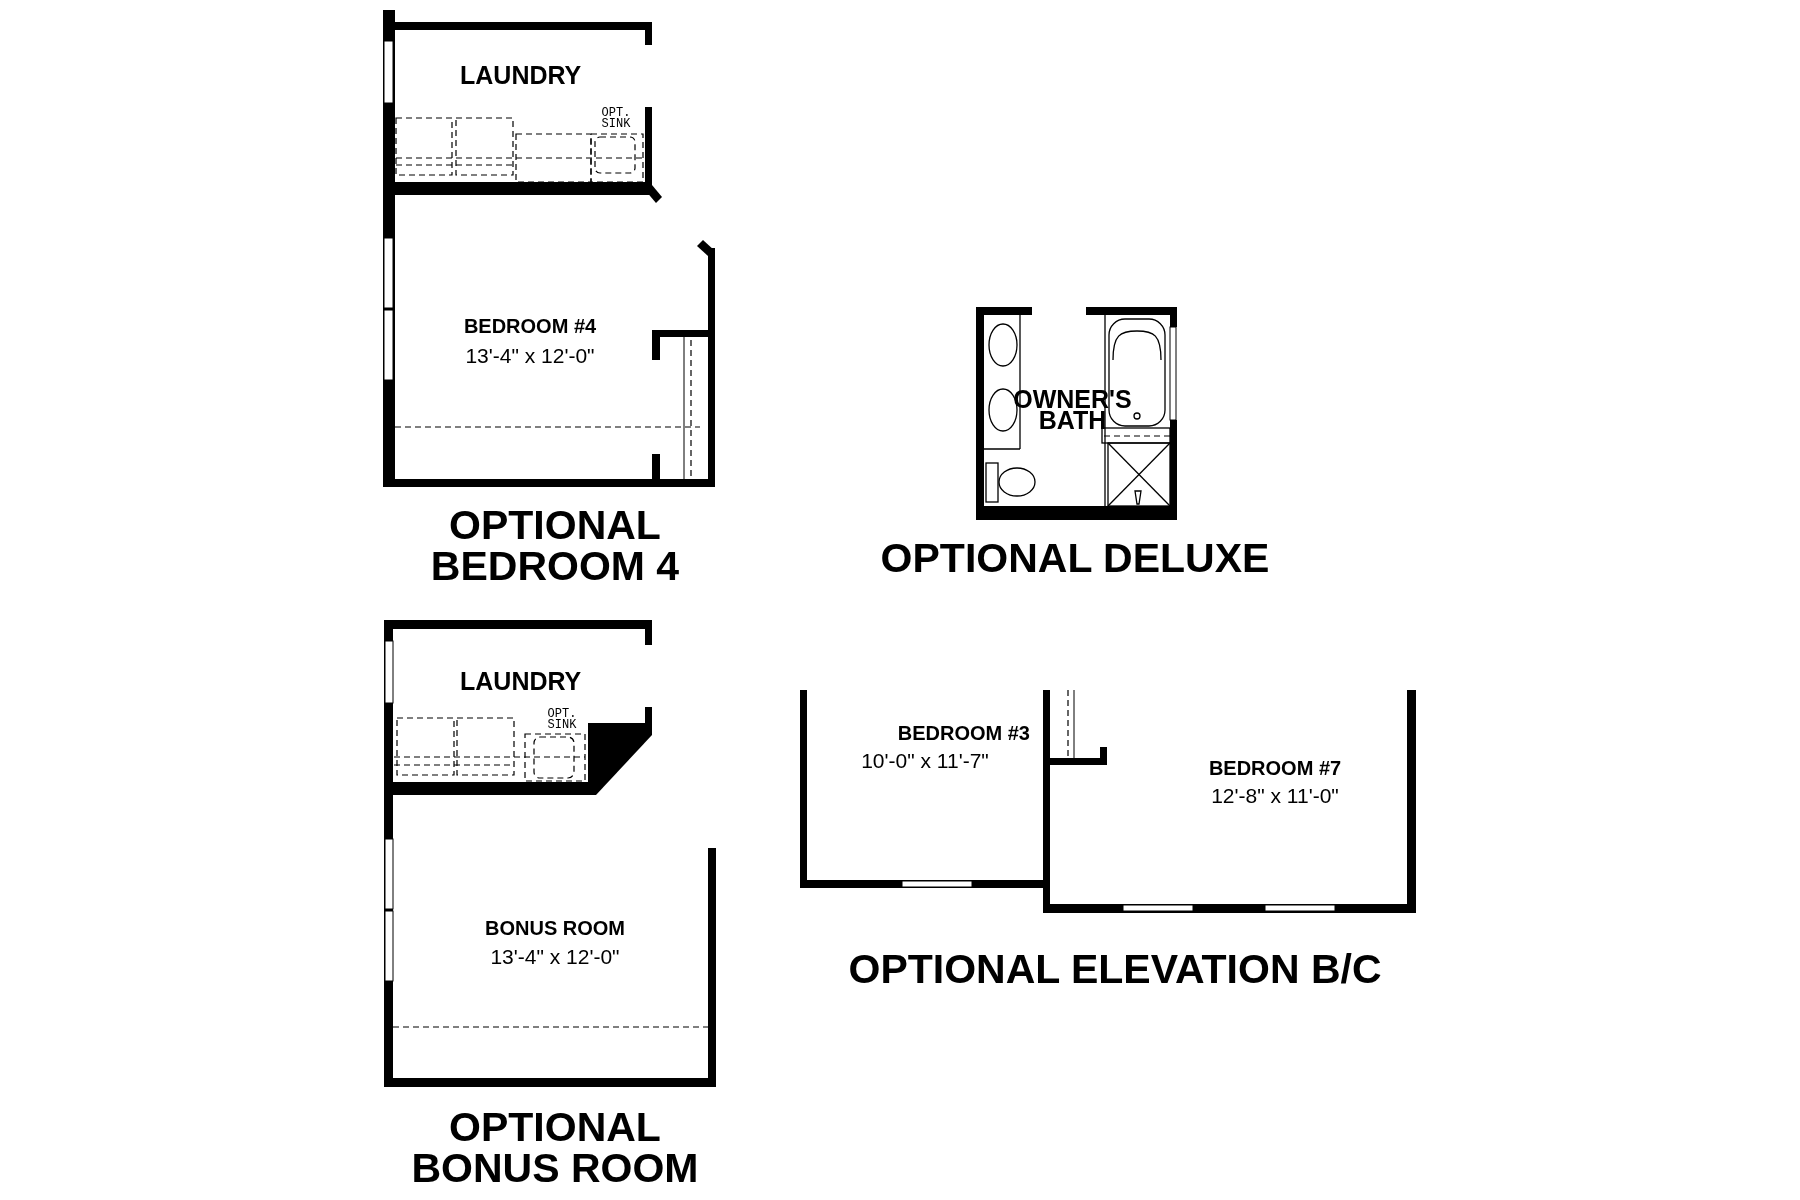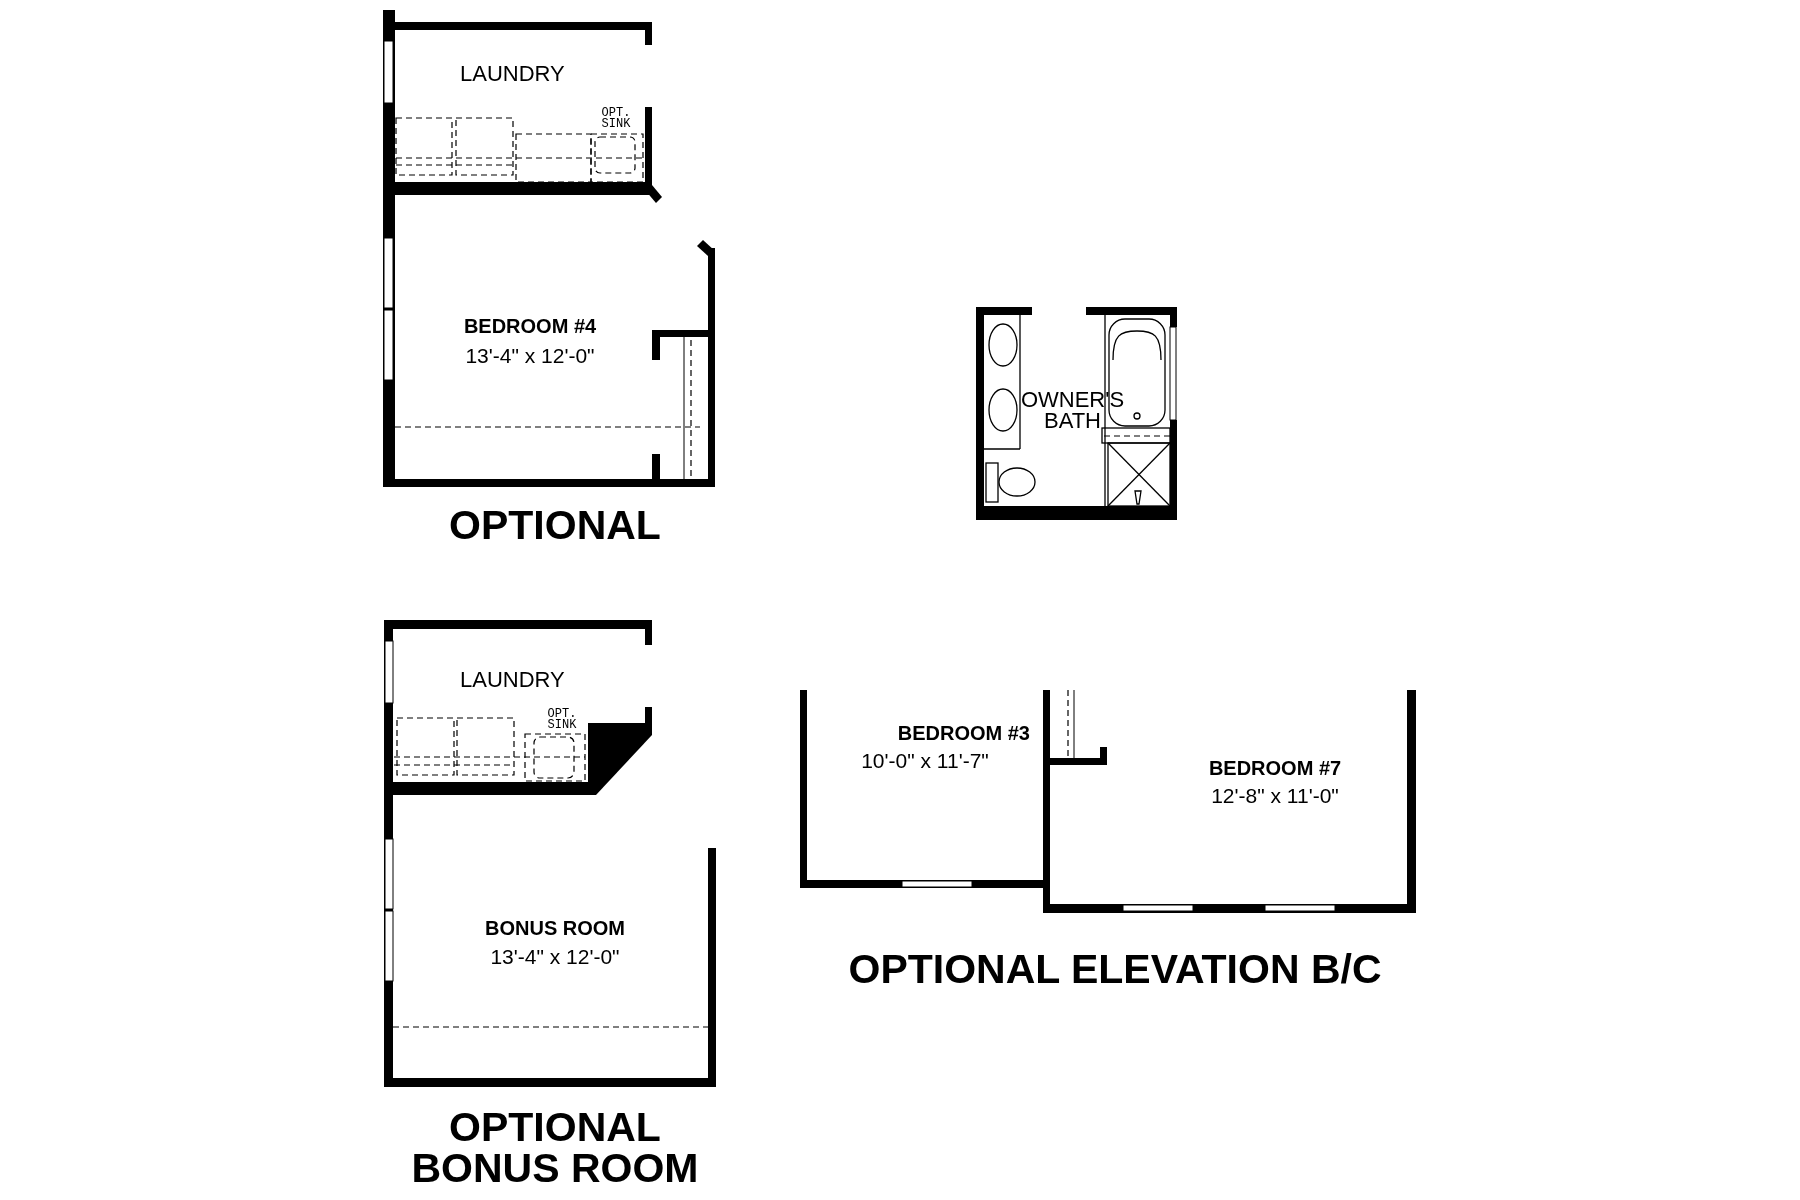--- a/index.html
+++ b/index.html
@@ -1,21 +1,21 @@
 <!DOCTYPE html>
 <html><head>
 <meta charset="utf-8">
 <style>
   html,body{margin:0;padding:0;background:#fff;}
   body{width:1800px;height:1200px;position:relative;overflow:hidden;font-family:"Liberation Sans",sans-serif;color:#000;}
   svg.plan{position:absolute;left:0;top:0;width:1800px;height:1200px;}
   .lbl{position:absolute;text-align:center;white-space:nowrap;line-height:1;}
   .room-name{font-weight:bold;font-size:20px;}
   .room-dim{font-size:21px;}
-  .small{font-weight:normal;font-size:22px;}
+  .small{font-weight:bold;font-size:25px;}
   .tiny{font-size:12px;line-height:11px;font-family:Liberation Mono, monospace;}
   .title{font-weight:bold;font-size:41px;line-height:41px;}
 </style>
 </head>
 <body>
 
 <svg class="plan" viewBox="0 0 1800 1200">
 
   <g fill="#000" stroke="none">
 
@@ -127,27 +127,29 @@
 
 <div class="lbl small" style="left:460px;top:63px;width:100px;">LAUNDRY</div>
 <div class="lbl tiny" style="left:596px;top:108px;width:40px;">
   <div>OPT.</div>
   <div>SINK</div>
 </div>
 <div class="lbl room-name" style="left:420px;top:316px;width:220px;">BEDROOM #4</div>
 <div class="lbl room-dim" style="left:420px;top:345px;width:220px;">13'-4" x 12'-0"</div>
 <div class="lbl title" style="left:380px;top:505px;width:350px;">
   <div>OPTIONAL</div>
+  <div>BEDROOM 4</div>
 </div>
 
 <div class="lbl small" style="left:1010px;top:389px;width:125px;line-height:21px;">
   <div>OWNER'S</div>
   <div>BATH</div>
 </div>
 <div class="lbl title" style="left:860px;top:538px;width:430px;">
+  <div>OPTIONAL DELUXE</div>
 </div>
 
 <div class="lbl small" style="left:460px;top:669px;width:100px;">LAUNDRY</div>
 <div class="lbl tiny" style="left:542px;top:709px;width:40px;">
   <div>OPT.</div>
   <div>SINK</div>
 </div>
 <div class="lbl room-name" style="left:420px;top:918px;width:270px;">BONUS ROOM</div>
 <div class="lbl room-dim" style="left:420px;top:946px;width:270px;">13'-4" x 12'-0"</div>
 <div class="lbl title" style="left:380px;top:1107px;width:350px;">

